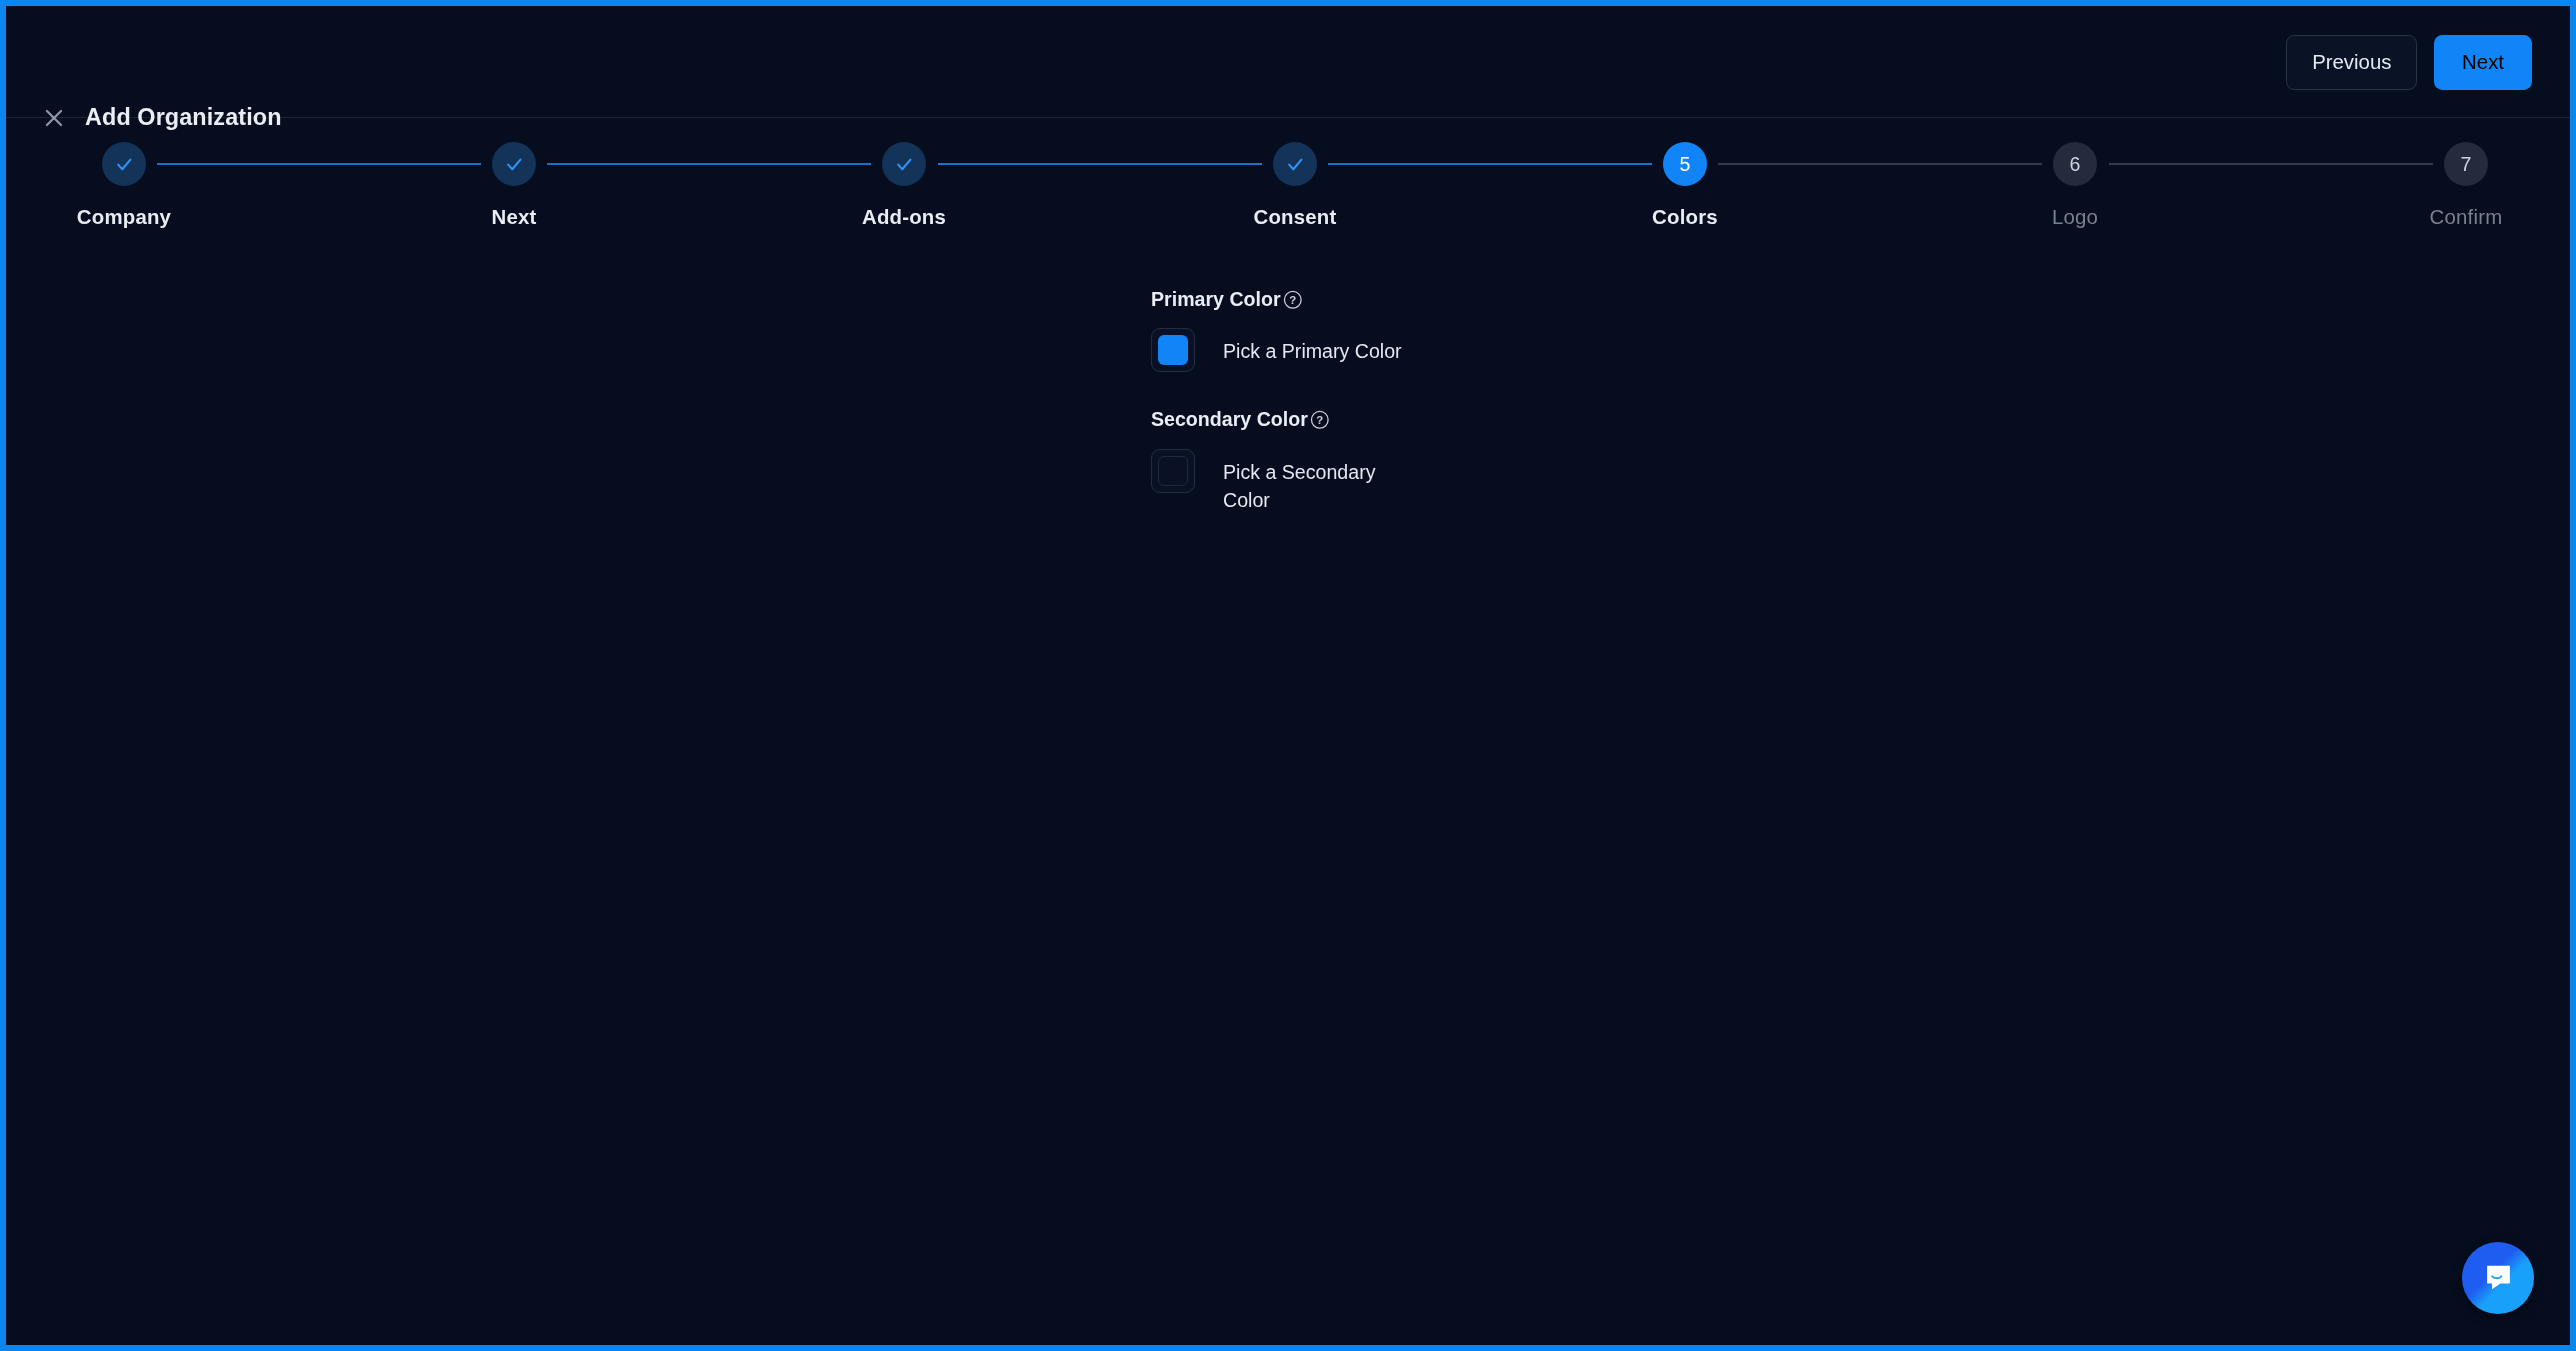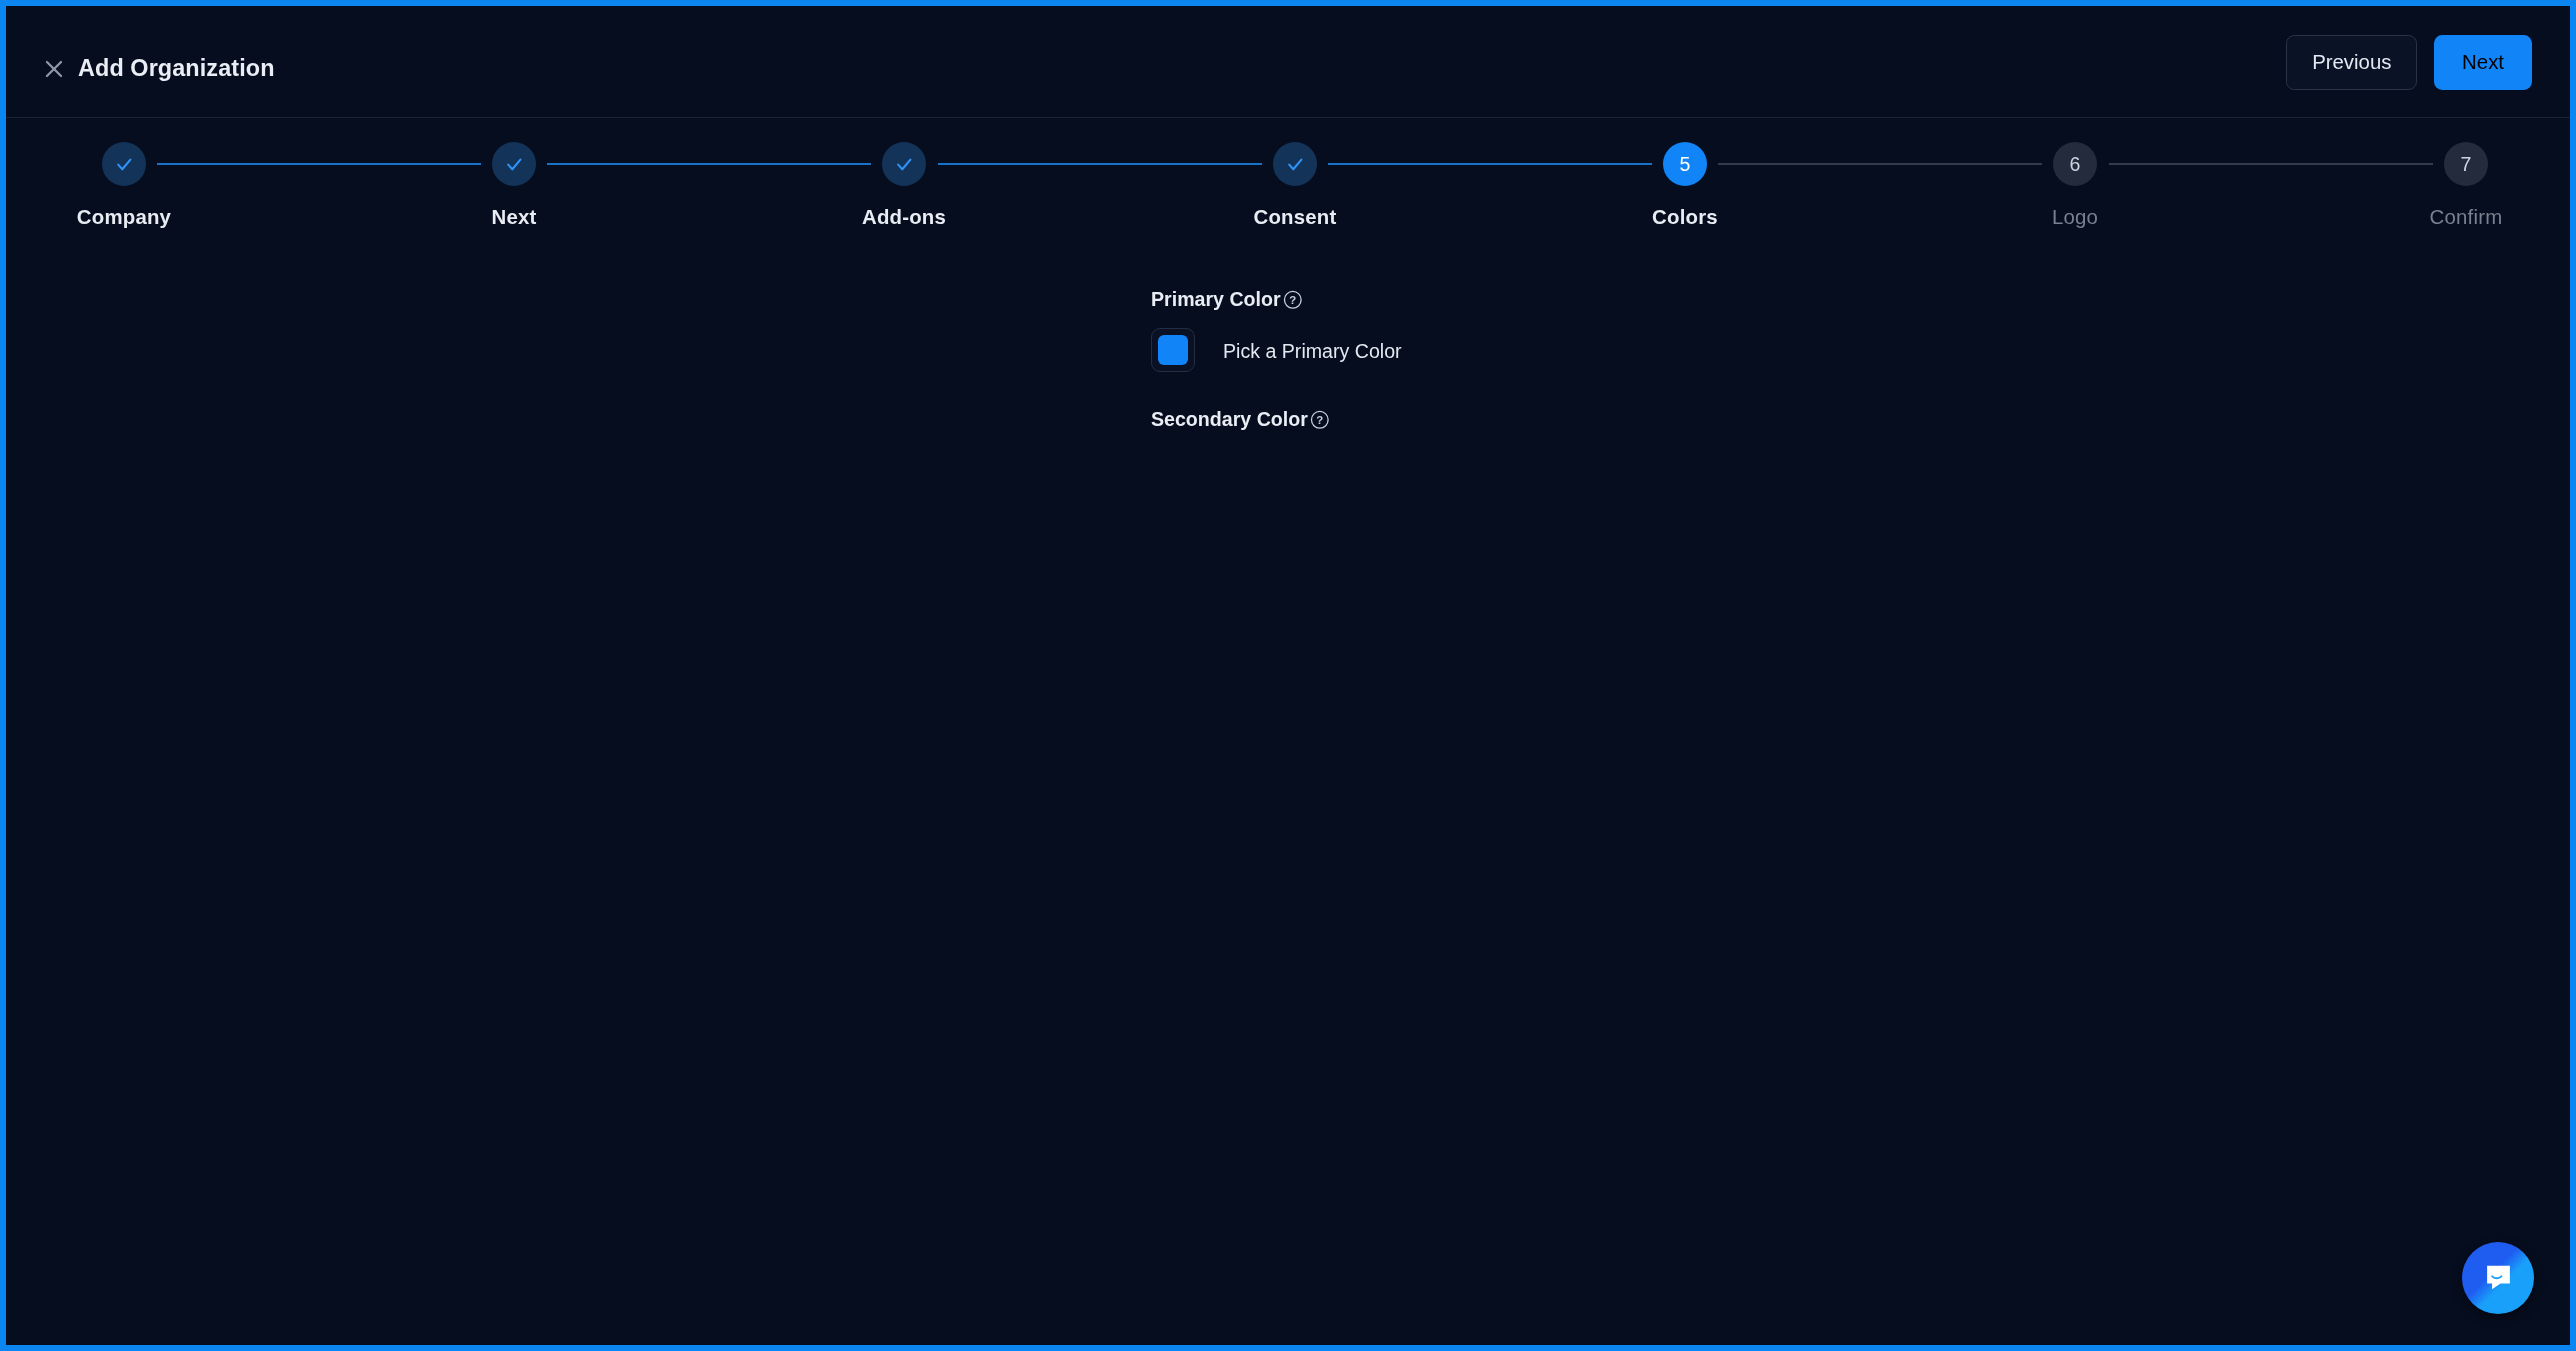--- a/index.html
+++ b/index.html
@@ -35,22 +35,22 @@
     border-bottom: 1.5px solid #1d2535;
     background: #060d1e;
   }
 
   #header-left {
     position: absolute;
     left: 35px;
     top: 0;
     height: 125px;
     display: flex;
-    align-items: center;
-    gap: 11px;
+    align-items: flex-end;
+    gap: 18px;
   }
 
   .close-icon {
     width: 26px;
     height: 26px;
     display: block;
     cursor: pointer;
     flex: none;
   }
   .close-icon line { stroke: #8e97a8; stroke-width: 2.1; stroke-linecap: round; }
@@ -339,20 +339,26 @@
       </div>
 
       <div class="field-group">
         <div class="field-label">
           <span>Secondary Color</span>
           <svg class="help-icon" viewBox="0 0 24 24" style="font-size:26px">
             <circle cx="12" cy="12" r="10.2"></circle>
             <text x="12" y="17" text-anchor="middle">?</text>
           </svg>
         </div>
+        <div class="color-row">
+          <div class="swatch-frame">
+            <div class="swatch-inner empty"></div>
+          </div>
+          <div class="color-caption wrap">Pick a Secondary Color</div>
+        </div>
       </div>
 
     </div>
 
     <div id="chat-launcher">
       <svg class="bubble" viewBox="0 0 24 24">
         <path d="M4.2 3.2h15.6v12.2h-6.4L7.6 19.4v-4h-3.4z" fill="#ffffff"></path>
         <path d="M7.6 10.4c1.3 1.9 5.1 1.9 6.4 0" fill="none" stroke="#19a0fa" stroke-width="1.25" stroke-linecap="round"></path>
       </svg>
     </div>

